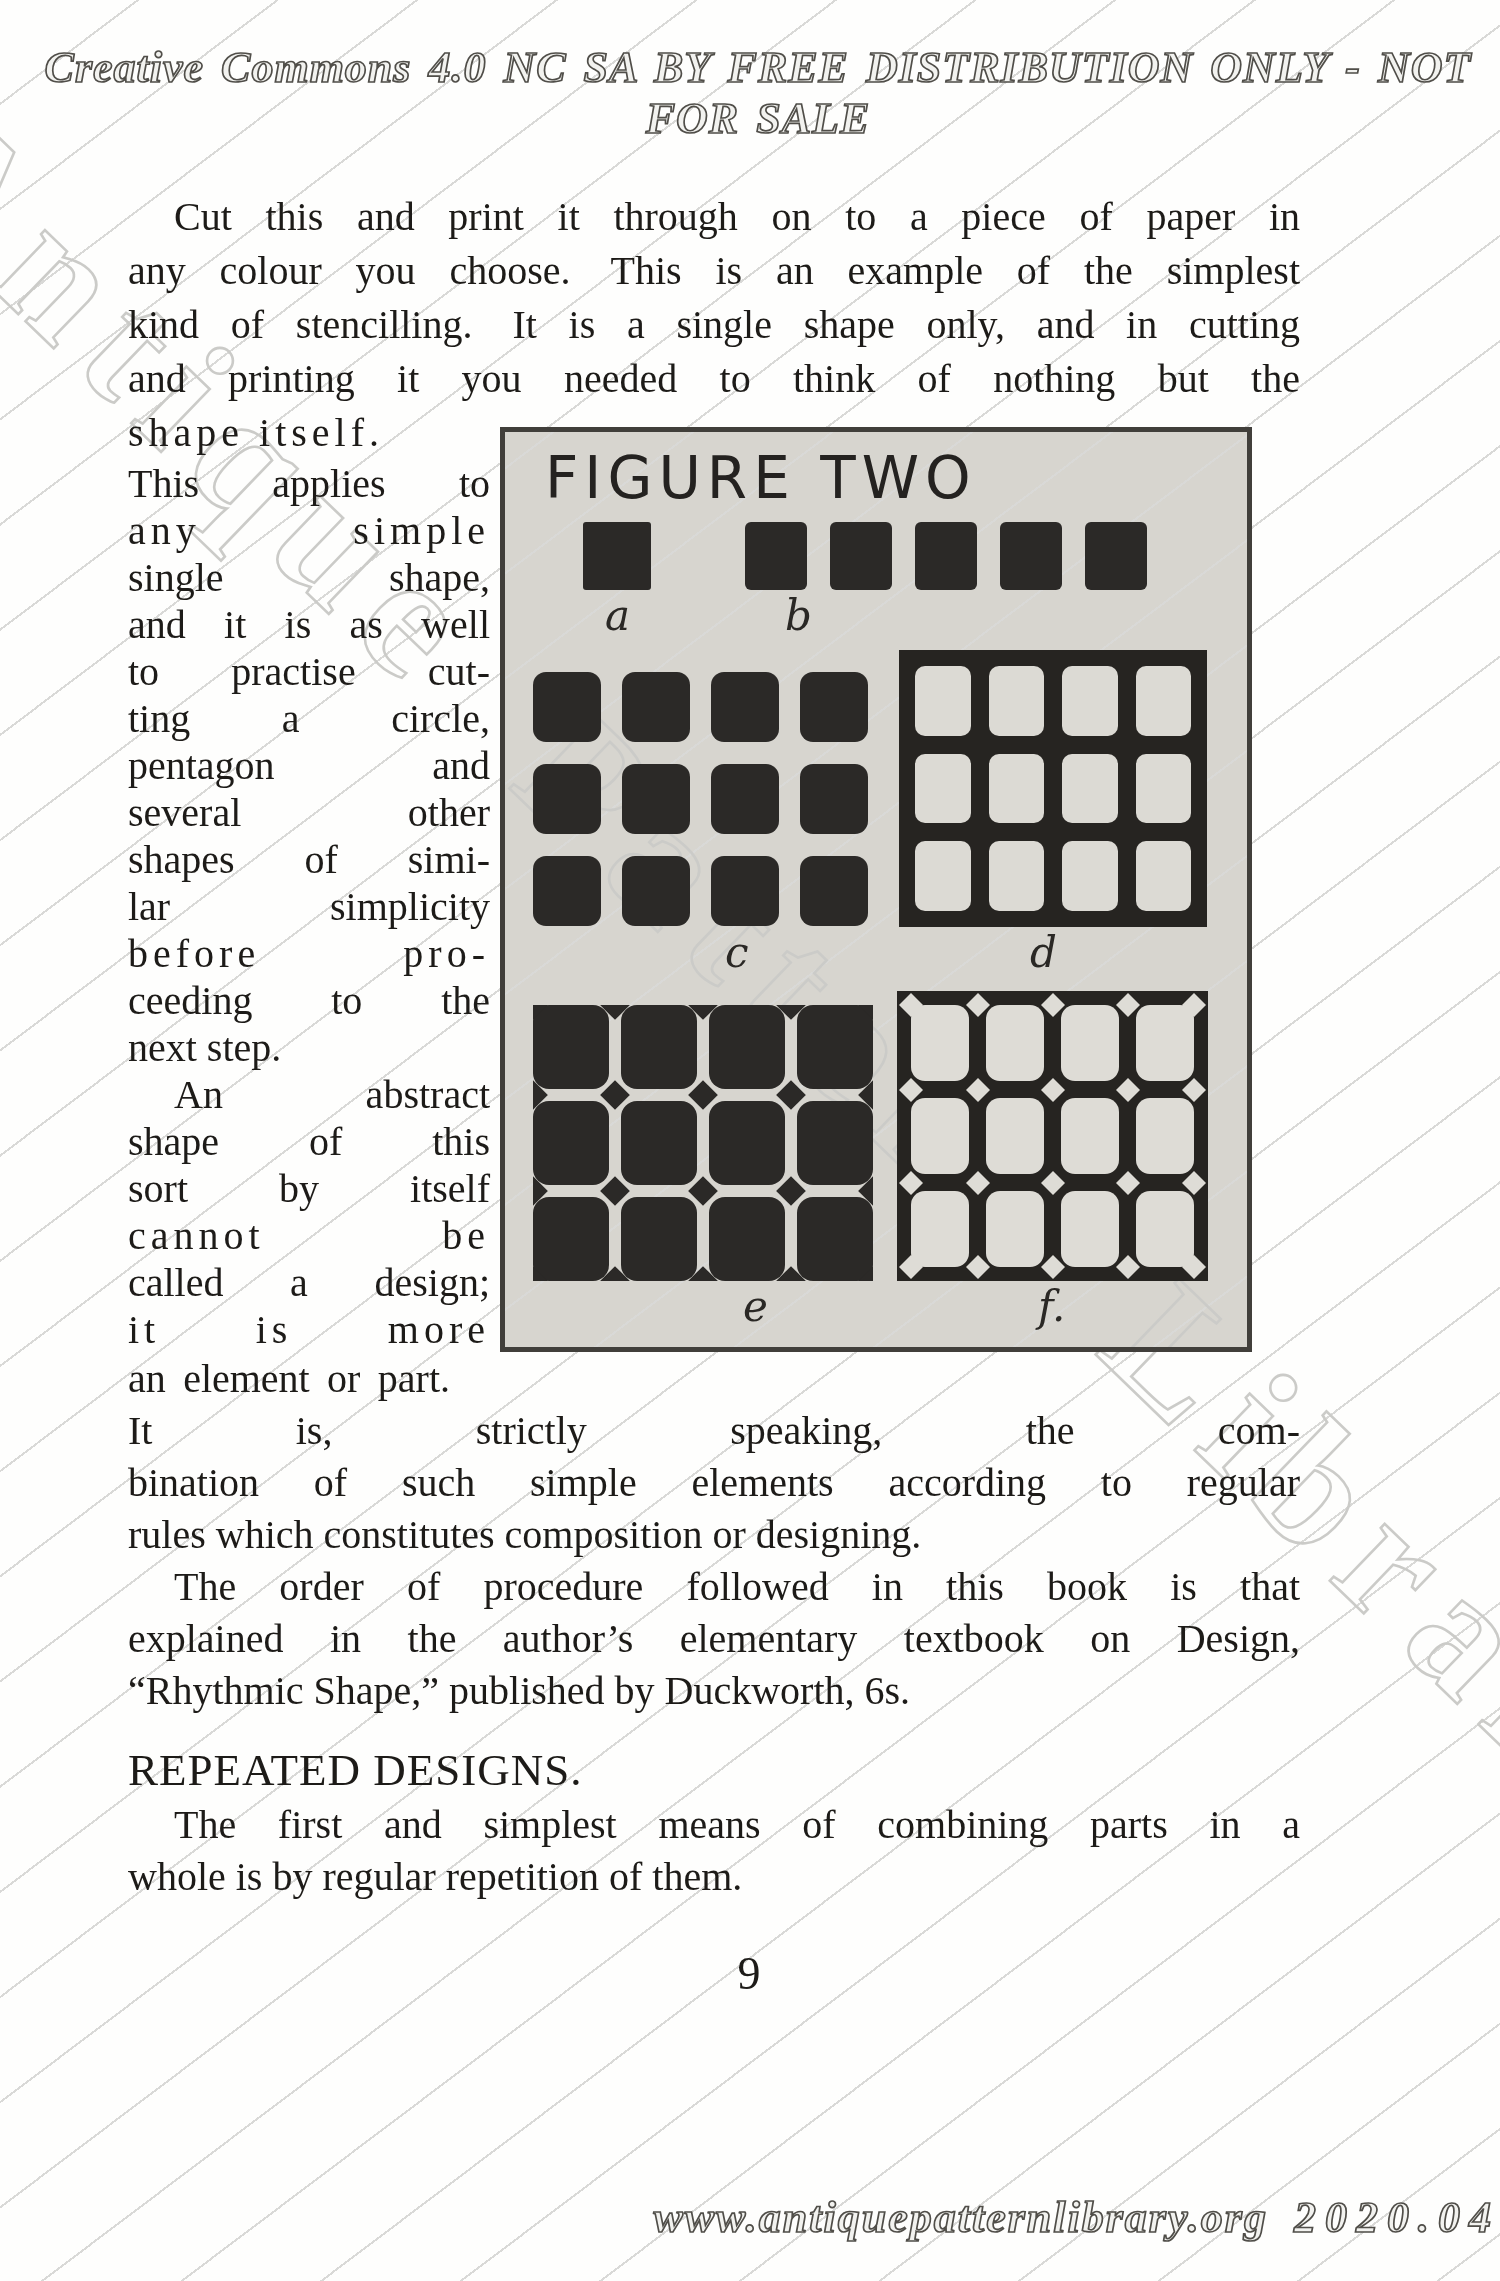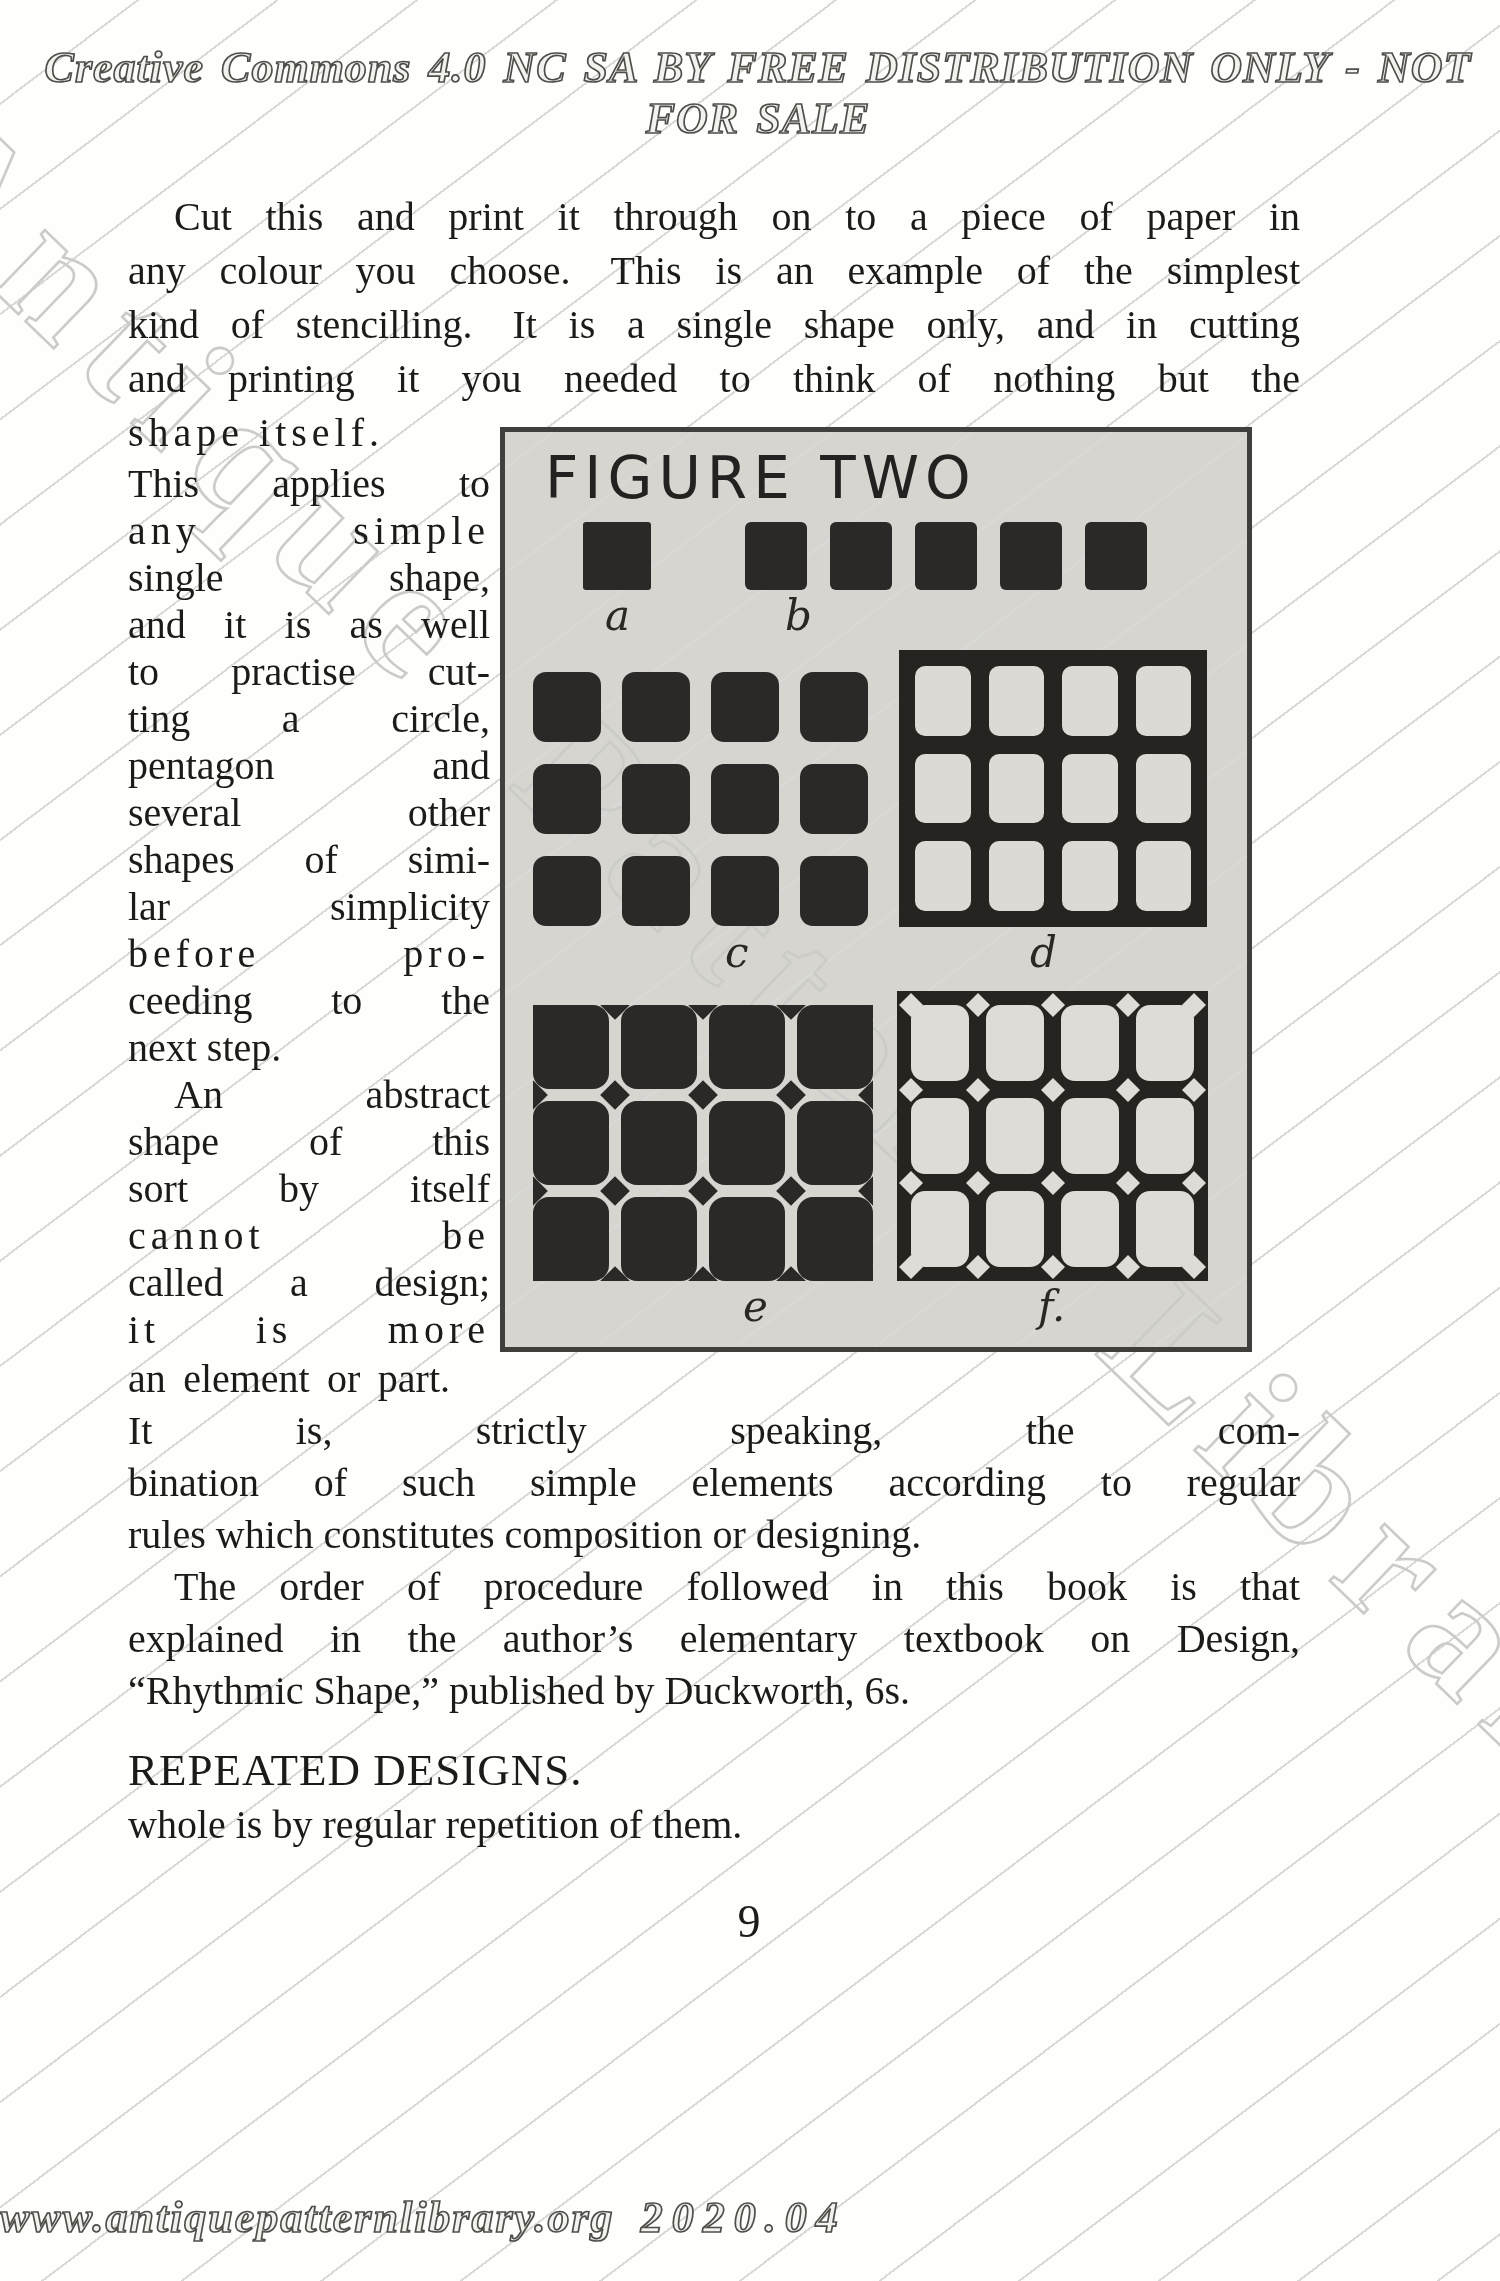--- a/index.html
+++ b/index.html
@@ -33,21 +33,21 @@
     color:#f2f2ef;-webkit-text-stroke:1.7px #504e49;
   }
   .header{
     position:absolute;top:42px;left:8px;width:100%;
     text-align:center;font-size:44px;letter-spacing:1px;word-spacing:5px;
     z-index:2;
     font-style:italic;
   }
   .footer{
     position:absolute;top:2192px;left:0;width:100%;
-    text-align:left;font-size:44px;letter-spacing:2px;
+    text-align:right;font-size:44px;letter-spacing:2px;
     z-index:2;
   }
   .footer .date{letter-spacing:9px;margin-left:26px;}
   
   .content{position:relative;z-index:1;padding:190px 200px 0 128px;font-size:40px;}
   .para{margin:0;}
   .tline{text-align:justify;text-align-last:justify;}
   .lh54 .tline{line-height:54px;}
   .lh52 .tline{line-height:52px;}
   .lh47 .tline{line-height:47px;}
@@ -317,20 +317,21 @@
       </div>
     <div class="para lh52 p4">
         <div class="tline ind">The order of procedure followed in this book is that</div>
         <div class="tline">explained in the author’s elementary textbook on Design,</div>
         <div class="tline end">“Rhythmic Shape,” published by Duckworth, 6s.</div>
       </div>
 
     <div class="heading">REPEATED DESIGNS.</div>
 
     <div class="para lh52">
+        <div class="tline ind">The first and simplest means of combining parts in a</div>
         <div class="tline end">whole is by regular repetition of them.</div>
       </div>
 
     <div class="pageno">9</div>
   </div>
 
   <div class="footer plate-text">
     <span>www.antiquepatternlibrary.org</span><span class="date">2020.04</span>
   </div>
 

